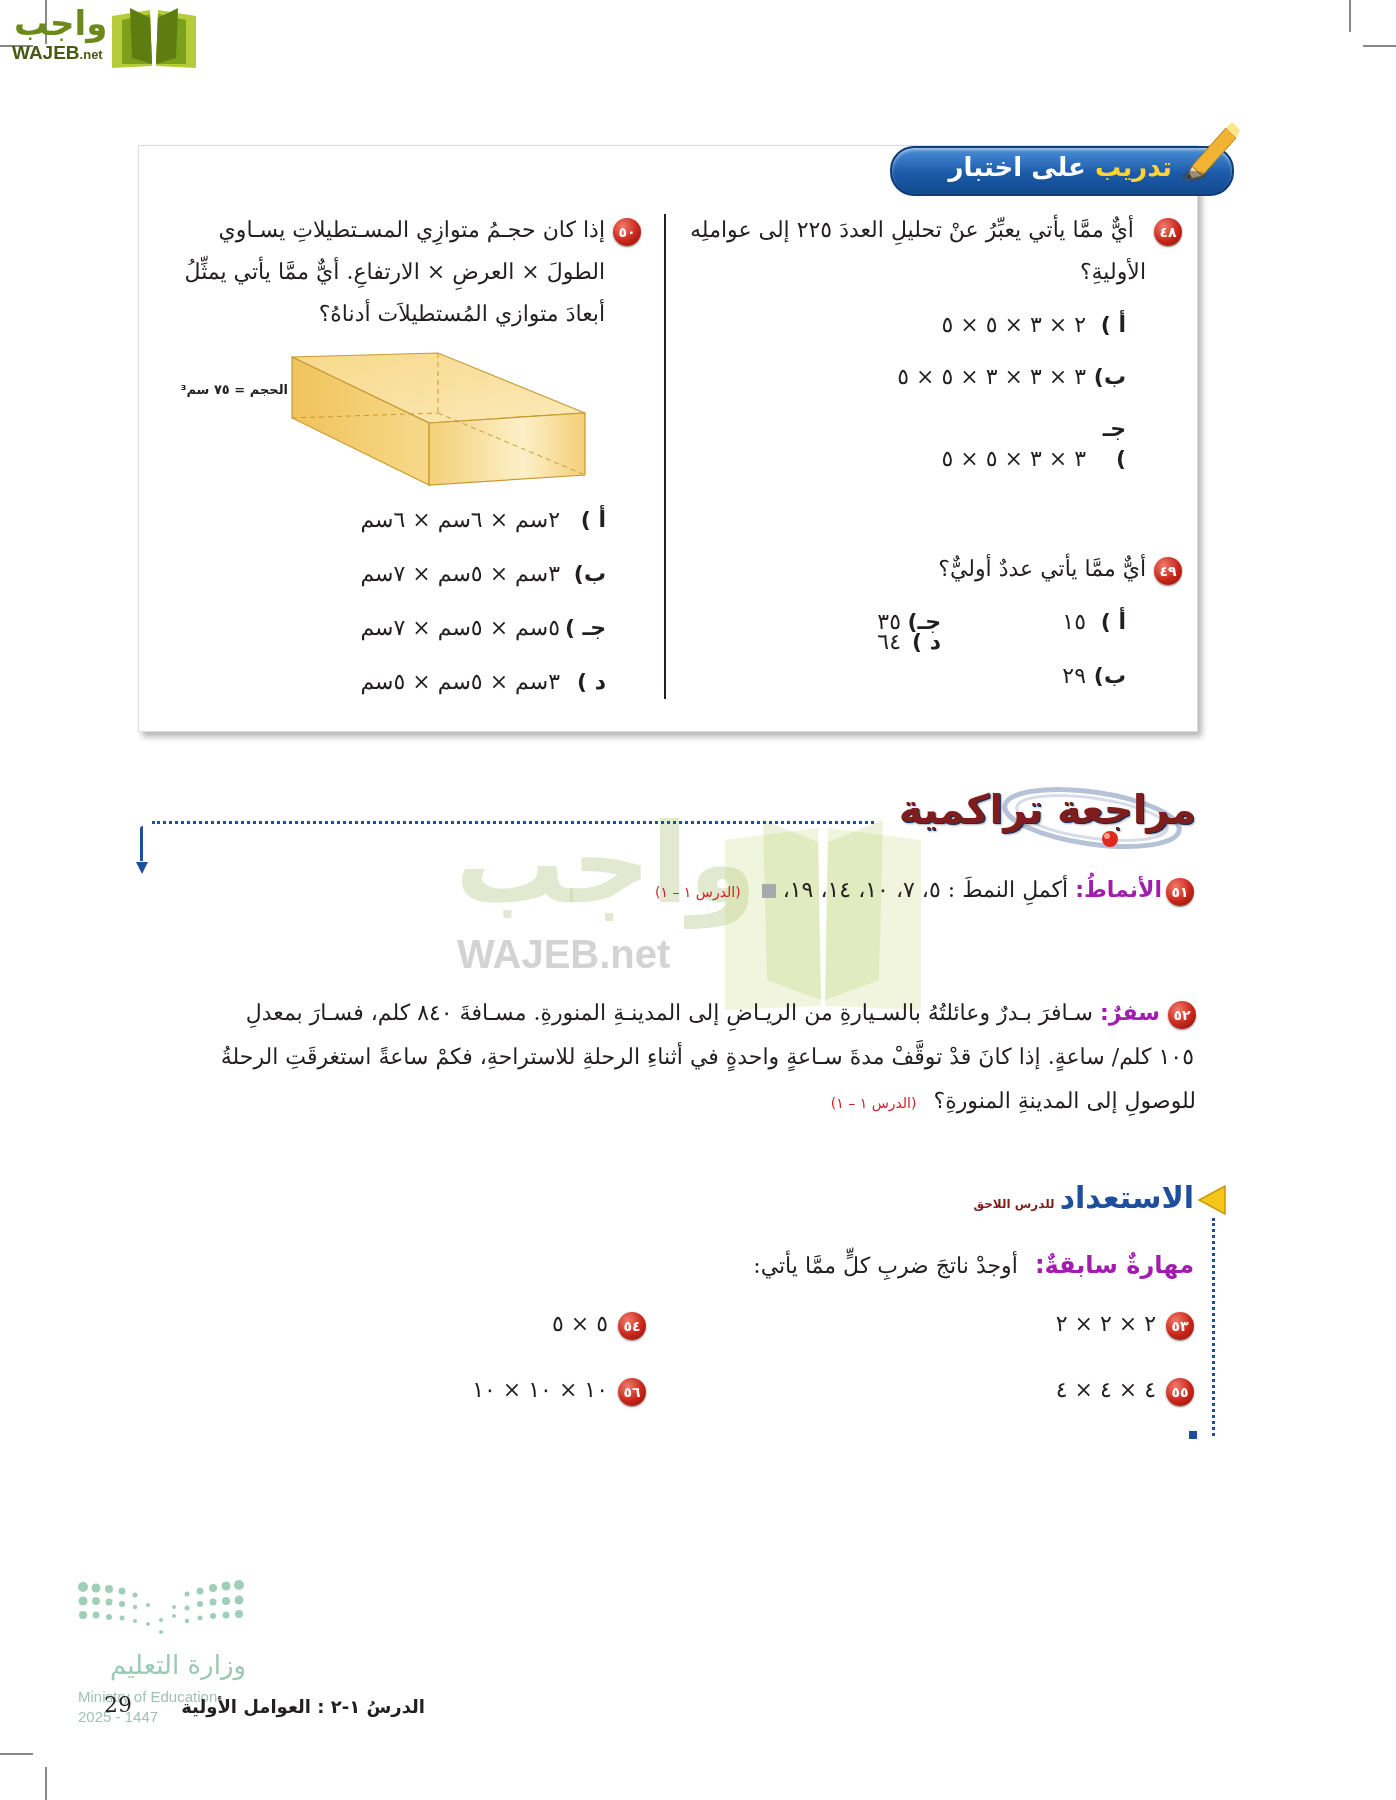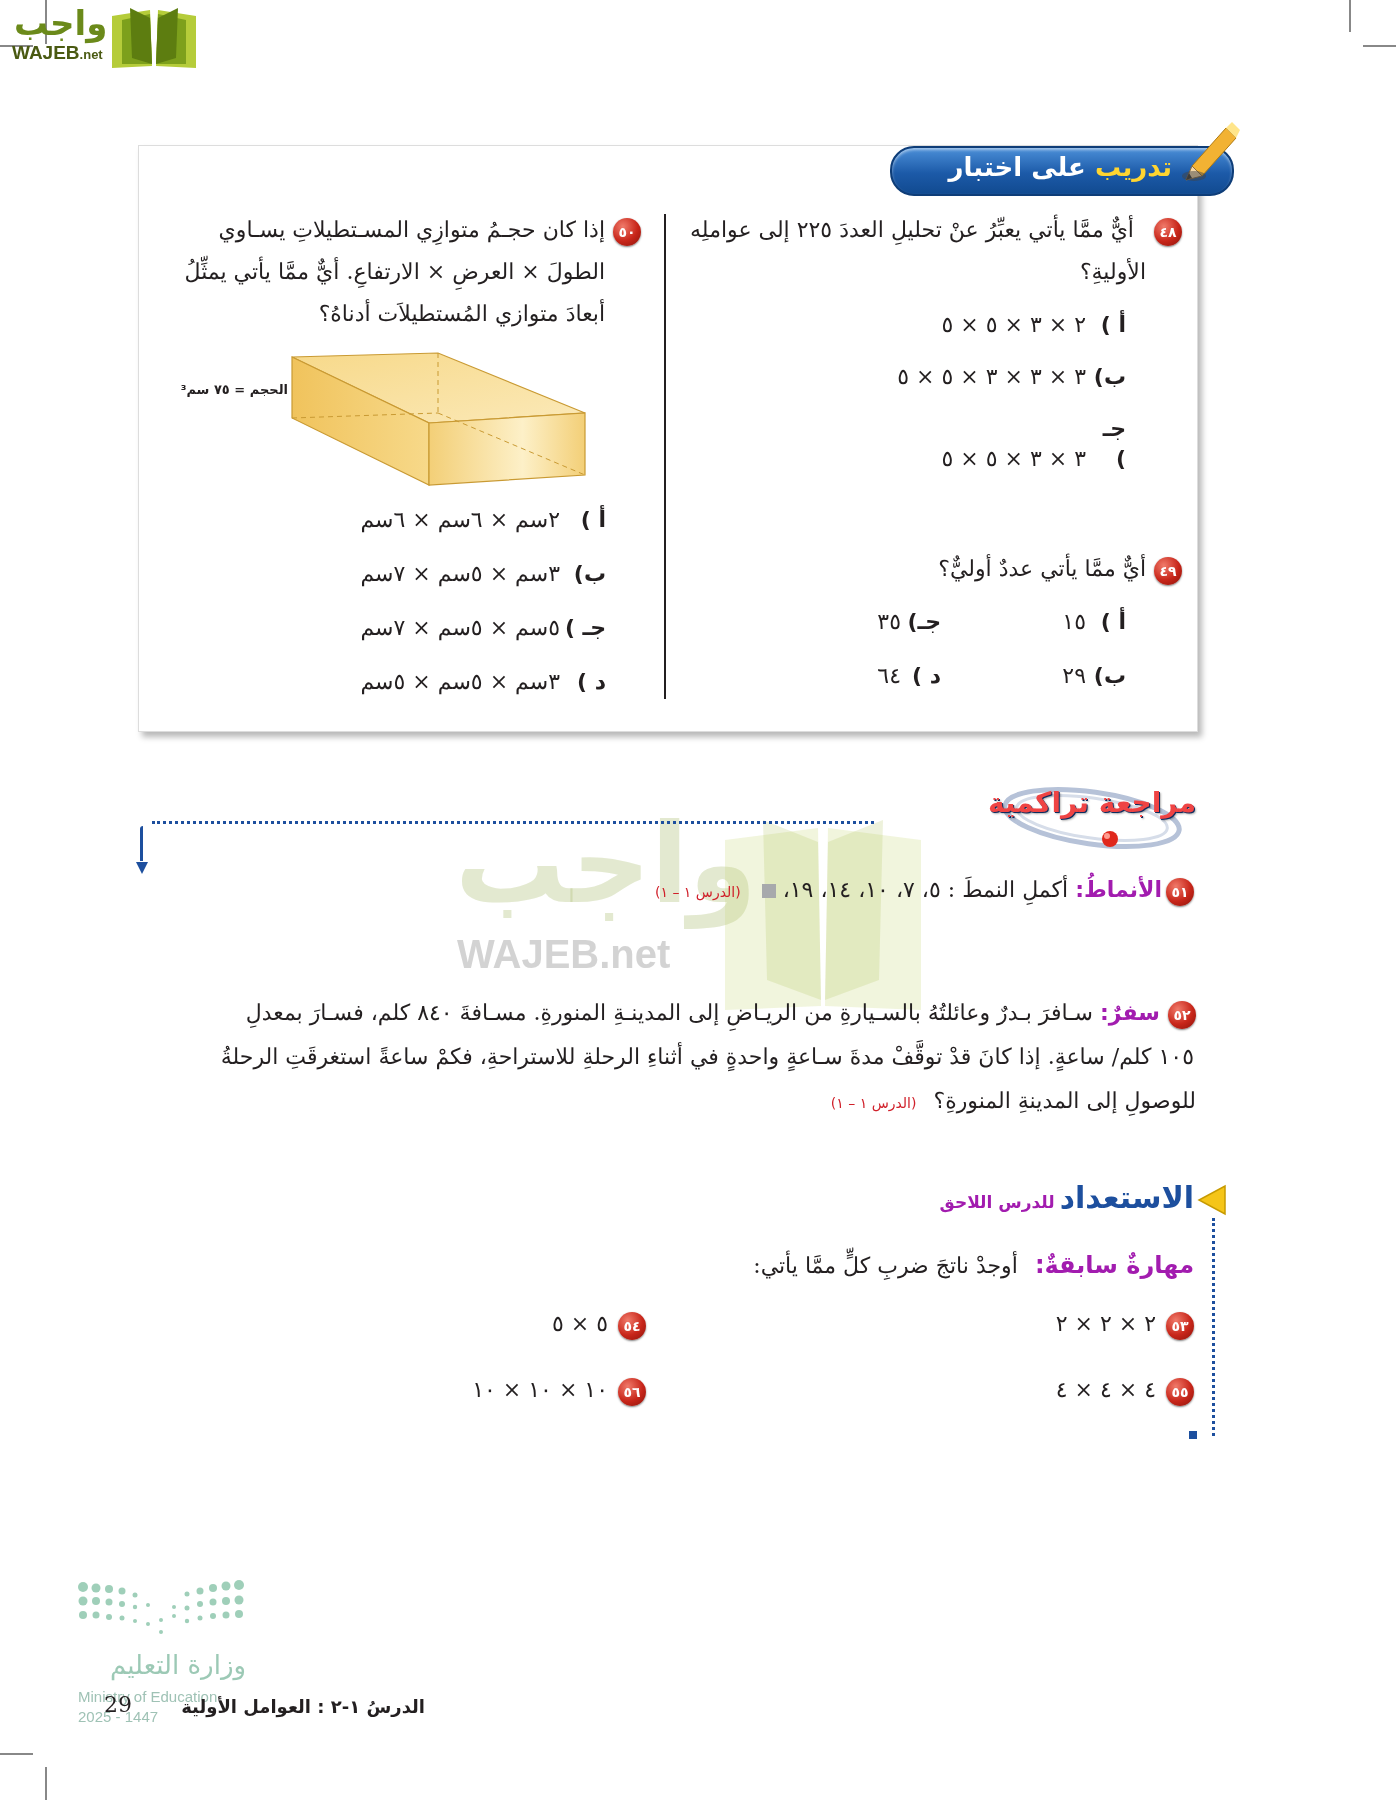--- a/index.html
+++ b/index.html
@@ -26,29 +26,29 @@
           background:radial-gradient(circle at 35% 30%, #f07a6a, #c8261a 55%, #8a120a);
           color:#fff; font-family:"DejaVu Sans", sans-serif; font-weight:bold; font-size:14px;
           text-align:center; line-height:28px; box-shadow:0 1px 2px rgba(0,0,0,0.5); }
   .qtext { font-size:22px; line-height:42px; }
   .opt { font-size:22px; line-height:30px; }
   .opt .lbl { font-family:"DejaVu Sans", sans-serif; font-weight:bold; display:inline-block; width:40px; }
   .divider { left:664px; top:214px; width:2px; height:485px; background:#231f20; }
   
   .vol-label { font-family:"DejaVu Sans", sans-serif; font-weight:bold; font-size:13px; }
   
-  .review-title { font-family:"DejaVu Sans", sans-serif; font-weight:bold; font-size:28px; color:#ef4444;
+  .review-title { font-family:"DejaVu Sans", sans-serif; font-weight:bold; font-size:40px; color:#7f1d1d;
                   text-shadow: 1px 1px 0 #0d2c60, 2px 2px 2px rgba(0,0,0,0.3); text-align: center; }
   .dotted-h { border-top:3px dotted #1d4f9e; }
   .dotted-v { border-left:3px dotted #1d4f9e; }
   .kw { font-family:"DejaVu Sans", sans-serif; font-weight:bold; color:#a21caf; }
   .ref { font-family:"DejaVu Sans", sans-serif; color:#d0202a; font-size:14px; }
   .body-text { font-size:22px; line-height:44px; }
   .prep-title { font-family:"DejaVu Sans", sans-serif; font-weight:bold; font-size:30px; color:#1d4f9e; }
-  .prep-sub { font-family:"DejaVu Sans", sans-serif; font-weight:bold; font-size:17px; color:#a21caf; }
+  .prep-sub { font-family:"DejaVu Sans", sans-serif; font-weight:bold; font-size:12px; color:#7f1d1d; }
   .grey-box { display:inline-block; width:14px; height:14px; background:#a7a9ac; vertical-align:middle; }
   
   .wm-ar { font-family:"DejaVu Sans", sans-serif; font-weight:bold; font-size:110px; color:rgba(176,192,120,0.35); }
   .wm-en { font-family:"Liberation Sans", sans-serif; font-weight:bold; font-size:40px; color:rgba(130,130,130,0.35); }
   
   .moe-ar { font-family:"DejaVu Sans", sans-serif; font-size:26px; color:#9cc9b5; }
   .moe-en { font-family:"Liberation Sans", sans-serif; font-size:15px; color:#9fc2b5; }
   .footer-lesson { font-family:"DejaVu Sans", sans-serif; font-weight:bold; font-size:18px; color:#231f20; }
   .page-num { font-size:22px; color:#231f20; }
 </style>
@@ -106,21 +106,21 @@
   <div class="opt" style="height:52px;"><span class="lbl">ب)</span><span>٣ × ٣ × ٣ × ٥ × ٥</span></div>
   <div class="opt" style="height:52px;"><span class="lbl">جـ )</span><span>٣ × ٣ × ٥ × ٥</span></div>
 </div>
 
 <div class="abs rtl qtext" style="right:214px;top:548px;width:400px;">
   <span class="qnum" style="margin-left:8px;">٤٩</span><span>أيٌّ ممَّا يأتي عددٌ أوليٌّ؟</span>
 </div>
 <div class="abs rtl opt" style="right:270px;top:607px;width:140px;"><span class="lbl">أ )</span><span>١٥</span></div>
 <div class="abs rtl opt" style="right:455px;top:607px;width:140px;"><span class="lbl">جـ)</span><span>٣٥</span></div>
 <div class="abs rtl opt" style="right:270px;top:661px;width:140px;"><span class="lbl">ب)</span><span>٢٩</span></div>
-<div class="abs rtl opt" style="right:455px;top:661px;width:140px;"><span class="lbl">د )</span><span>٦٤</span></div>
+<div class="abs rtl opt" style="right:455px;top:627px;width:140px;"><span class="lbl">د )</span><span>٦٤</span></div>
 
 <div class="abs rtl" style="right:755px;top:209px;width:470px;">
   <div class="qtext"><span class="qnum" style="margin-left:8px;">٥٠</span><span>إذا كان حجـمُ متوازِي المسـتطيلاتِ يسـاوي</span></div>
   <div class="qtext" style="padding-right:36px;">الطولَ × العرضِ × الارتفاعِ. أيٌّ ممَّا يأتي يمثِّلُ</div>
   <div class="qtext" style="padding-right:36px;">أبعادَ متوازي المُستطيلاَت أدناهُ؟</div>
 </div>
 <div class="abs rtl vol-label" style="left:168px;top:382px;width:120px;">الحجم = ٧٥ سم³</div>
 <svg class="abs" style="left:290px;top:350px;" width="305" height="140" viewBox="0 0 305 140">
   <defs>
     <linearGradient id="gtop" x1="0" y1="0" x2="1" y2="1">

